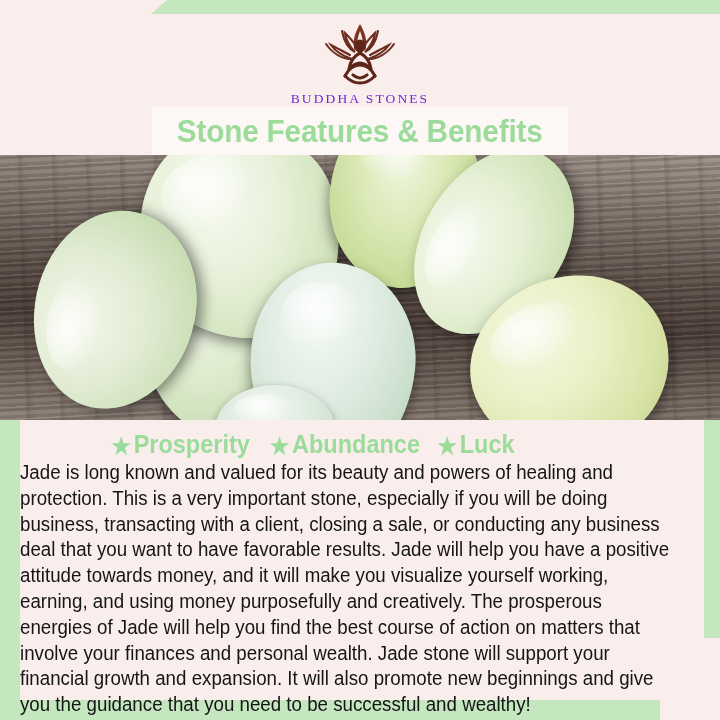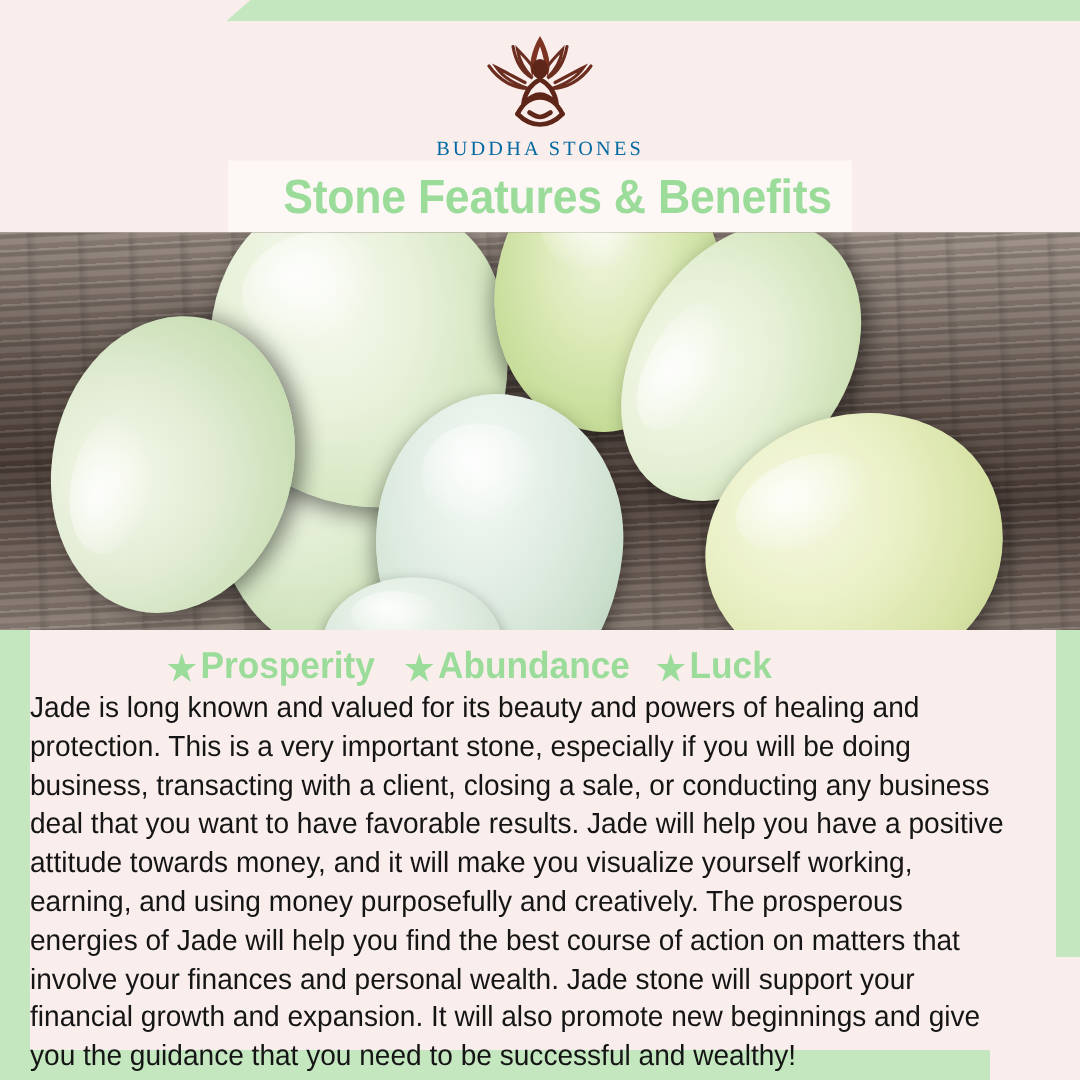--- a/index.html
+++ b/index.html
@@ -76,35 +76,35 @@
   .logo-mark {
     display: block;
     margin: 0 auto;
   }
   .logo-text {
     display: block;
     margin-top: 1px;
     font-family: "Liberation Serif", serif;
     font-size: 13.5px;
     letter-spacing: 2.1px;
-    color: #0369a1;
+    color: #6d28d9;
     font-weight: 400;
   }
 
   
   .title-plate {
     position: absolute;
     left: 152px;
     top: 107px;
     width: 416px;
     height: 48px;
     background: #fdf7f6;
     display: flex;
     align-items: center;
-    justify-content: flex-end;
+    justify-content: center;
   }
   .title-text {
     font-family: "Liberation Sans Narrow", "Liberation Sans", sans-serif;
     font-weight: 700;
     font-size: 32px;
     line-height: 1;
     color: #9bdc9a;
     letter-spacing: -0.2px;
     transform: scaleX(0.93);
     white-space: nowrap;

